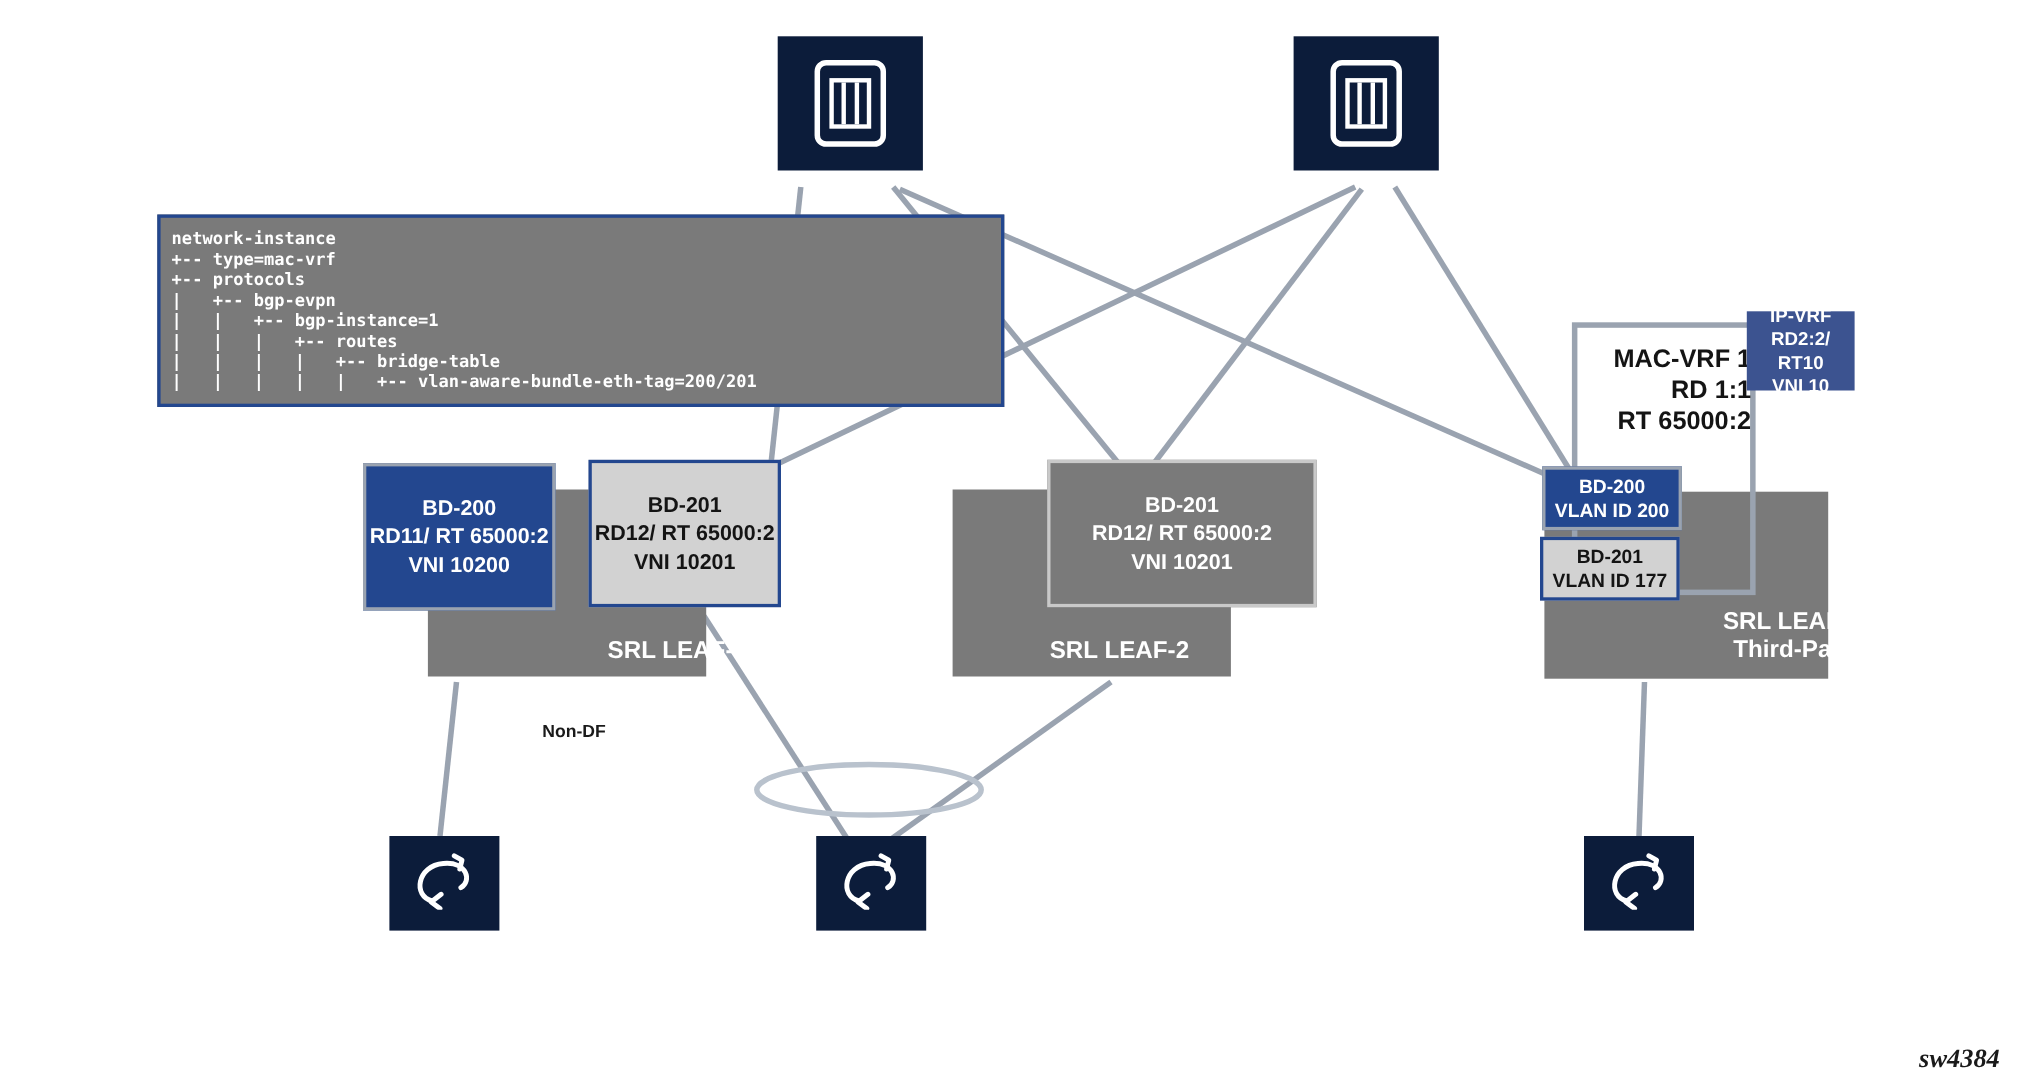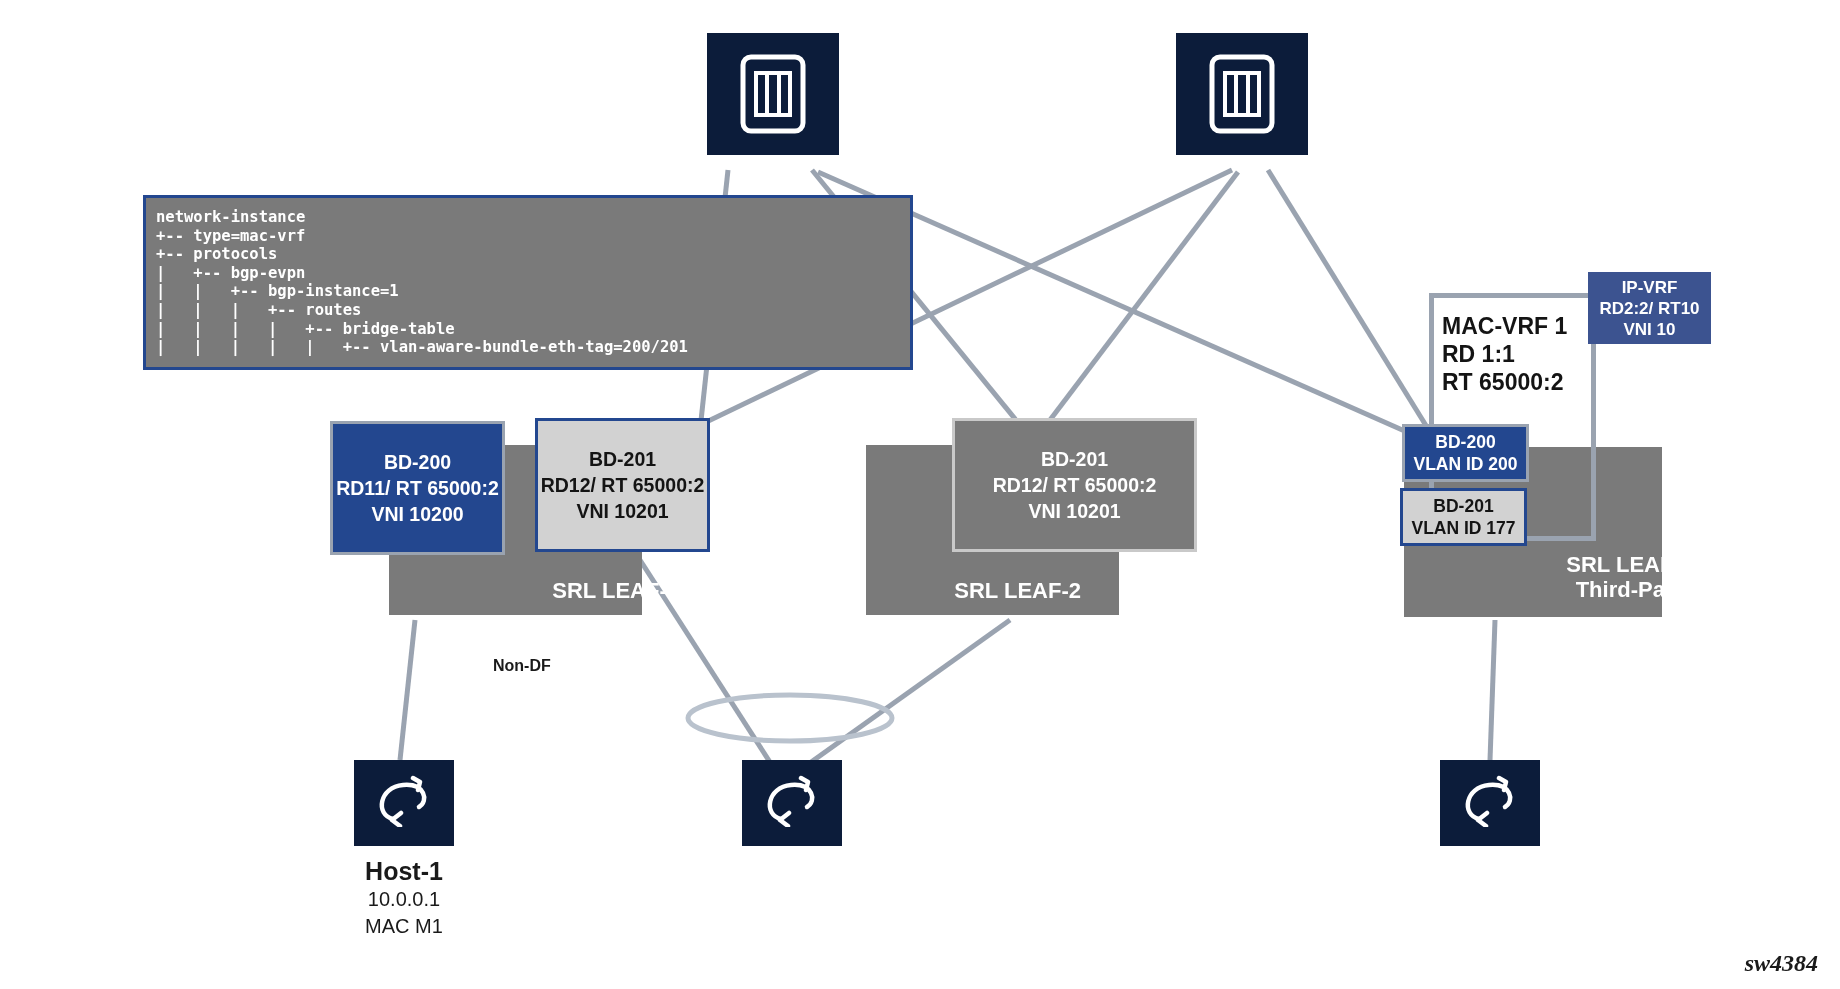--- a/index.html
+++ b/index.html
@@ -88,21 +88,21 @@
   .macvrf-outline{
     position:absolute;
     box-sizing:border-box;
     border:5px solid #9aa3b0;
     background:transparent;
     z-index:4;
   }
   .macvrf-text{
     position:absolute;
     z-index:9;
-    text-align:left;
+    text-align:right;
     font-weight:bold;
     font-size:23px;
     line-height:28px;
     color:#141414;
     white-space:nowrap;
   }
 
   .ipvrf{
     position:absolute;
     background:#3c5390;
@@ -273,21 +273,21 @@
   <div class="leafbody" style="left:1404px;top:447px;width:258px;height:170px;"></div>
 
   <div class="macvrf-outline" style="left:1429px;top:293px;width:167px;height:248px;"></div>
 
   <div class="macvrf-text" style="left:1442px;top:312px;width:150px;">
     <span class="ln">MAC-VRF 1</span><br>
     <span class="ln">RD 1:1</span><br>
     <span class="ln">RT 65000:2</span>
   </div>
 
-  <div class="ipvrf" style="left:1588px;top:272px;width:123px;height:72px;">
+  <div class="ipvrf" style="left:1588px;top:283px;width:98px;height:72px;">
     <span class="ln">IP-VRF</span>
     <span class="ln">RD2:2/ RT10</span>
     <span class="ln">VNI 10</span>
   </div>
 
   <div class="bd bd-blue-thin" style="left:1402px;top:424px;width:127px;height:58px;font-size:17.5px;line-height:22px;">
     <span class="ln">BD-200</span>
     <span class="ln">VLAN ID 200</span>
   </div>
 
@@ -305,25 +305,20 @@
 
   <div class="host" style="left:354px;top:760px;">
     <span>
       <svg width="62" height="52" viewBox="0 0 62 52">
         <path d="M20 44 C2 40 6 12 30 10 C52 8 56 26 46 32" fill="none" stroke="#ffffff" stroke-width="4.5" stroke-linecap="round"></path>
         <polyline points="28,38 19,45 27,51" fill="none" stroke="#ffffff" stroke-width="4.5" stroke-linecap="round" stroke-linejoin="round"></polyline>
         <polyline points="40,3 47,7 45,15" fill="none" stroke="#ffffff" stroke-width="4.5" stroke-linecap="round" stroke-linejoin="round"></polyline>
       </svg>
     </span>
   </div>
-  <div class="hostlabel" style="left:294px;top:856px;">
-    <span class="hname">Host-1</span>
-    <span class="hip">10.0.0.1</span>
-    <span class="hmac">MAC M1</span>
-  </div>
 
   <div class="host" style="left:742px;top:760px;">
     <span>
       <svg width="62" height="52" viewBox="0 0 62 52">
         <path d="M20 44 C2 40 6 12 30 10 C52 8 56 26 46 32" fill="none" stroke="#ffffff" stroke-width="4.5" stroke-linecap="round"></path>
         <polyline points="28,38 19,45 27,51" fill="none" stroke="#ffffff" stroke-width="4.5" stroke-linecap="round" stroke-linejoin="round"></polyline>
         <polyline points="40,3 47,7 45,15" fill="none" stroke="#ffffff" stroke-width="4.5" stroke-linecap="round" stroke-linejoin="round"></polyline>
       </svg>
     </span>
   </div>

